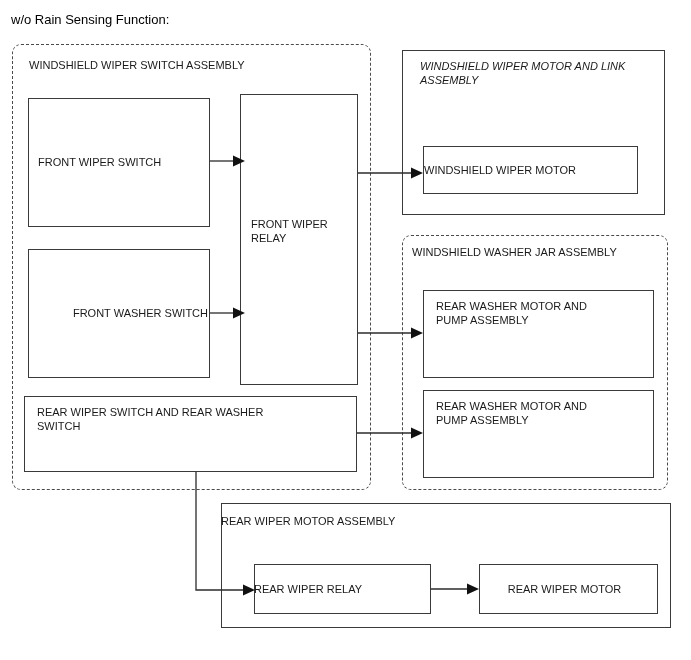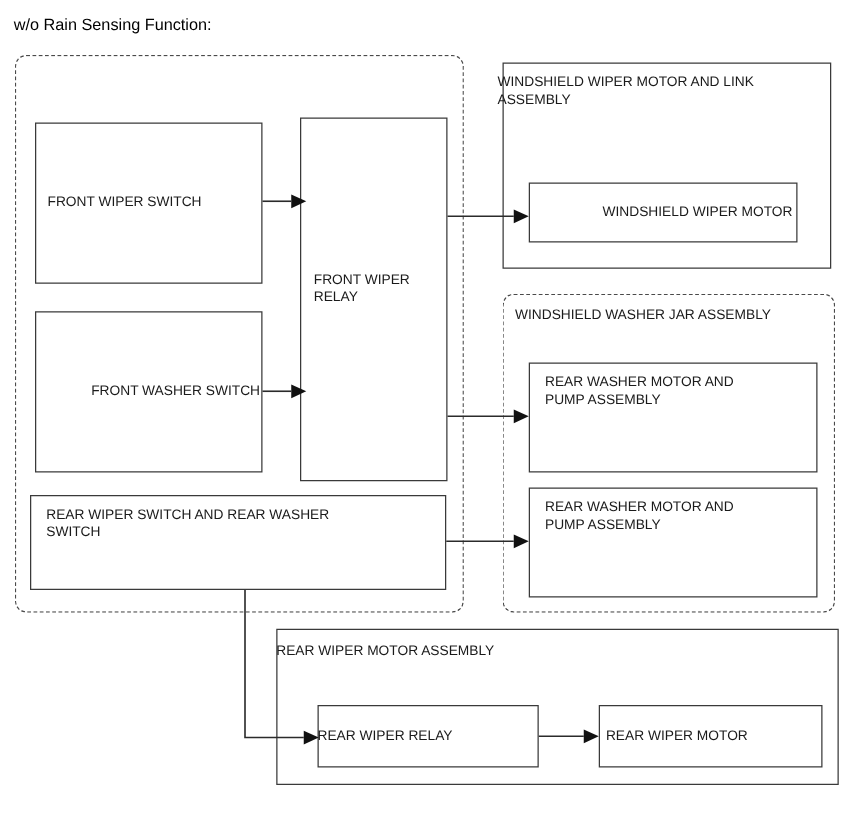--- a/index.html
+++ b/index.html
@@ -82,61 +82,62 @@
   }
 </style>
 </head>
 <body>
 
 <div id="diagram-root">
 
   <div class="title">w/o Rain Sensing Function:</div>
 
   <div class="grp grp-dashed" style="left:12px; top:44px; width:359px; height:446px;"></div>
+  <div class="grp-label" style="left:29px; top:58px; width:330px;">WINDSHIELD WIPER SWITCH ASSEMBLY</div>
 
   <div class="node" style="left:28px; top:98px; width:182px; height:129px;"></div>
   <div class="node-label" style="left:38px; top:155px; width:170px;">FRONT WIPER SWITCH</div>
 
   <div class="node" style="left:28px; top:249px; width:182px; height:129px;"></div>
   <div class="node-label" style="left:38px; top:306px; width:170px;text-align:right;">FRONT WASHER SWITCH</div>
 
   <div class="node" style="left:240px; top:94px; width:118px; height:291px;"></div>
   <div class="node-label" style="left:251px; top:217px; width:104px;">FRONT WIPER
 RELAY</div>
 
   <div class="node" style="left:24px; top:396px; width:333px; height:76px;"></div>
   <div class="node-label" style="left:37px; top:405px; width:315px;">REAR WIPER SWITCH AND REAR WASHER
 SWITCH</div>
 
   <div class="grp grp-solid" style="left:402px; top:50px; width:263px; height:165px;"></div>
-  <div class="grp-label" style="left:398px; top:59px; width:248px;">WINDSHIELD WIPER MOTOR AND LINK
+  <div class="grp-label" style="left:420px; top:59px; width:248px;font-style:italic;">WINDSHIELD WIPER MOTOR AND LINK
 ASSEMBLY</div>
 
   <div class="node" style="left:423px; top:146px; width:215px; height:48px;"></div>
-  <div class="node-label" style="left:434px; top:163px; width:200px;text-align:right;">WINDSHIELD WIPER MOTOR</div>
+  <div class="node-label" style="left:424px; top:163px; width:200px;">WINDSHIELD WIPER MOTOR</div>
 
   <div class="grp grp-dashed" style="left:402px; top:235px; width:266px; height:255px;"></div>
   <div class="grp-label" style="left:412px; top:245px; width:250px;">WINDSHIELD WASHER JAR ASSEMBLY</div>
 
   <div class="node" style="left:423px; top:290px; width:231px; height:88px;"></div>
   <div class="node-label" style="left:436px; top:299px; width:215px;">REAR WASHER MOTOR AND
 PUMP ASSEMBLY</div>
 
   <div class="node" style="left:423px; top:390px; width:231px; height:88px;"></div>
   <div class="node-label" style="left:436px; top:399px; width:215px;">REAR WASHER MOTOR AND
 PUMP ASSEMBLY</div>
 
   <div class="grp grp-solid" style="left:221px; top:503px; width:450px; height:125px;"></div>
   <div class="grp-label" style="left:221px; top:514px; width:450px; text-align:left;">REAR WIPER MOTOR ASSEMBLY</div>
 
   <div class="node" style="left:254px; top:564px; width:177px; height:50px;"></div>
   <div class="node-label" style="left:254px; top:582px; width:177px; ">REAR WIPER RELAY</div>
 
   <div class="node" style="left:479px; top:564px; width:179px; height:50px;"></div>
-  <div class="node-label" style="left:452px; top:582px; width:179px; text-align:center;">REAR WIPER MOTOR</div>
+  <div class="node-label" style="left:475px; top:582px; width:179px; text-align:center;">REAR WIPER MOTOR</div>
 
   <svg id="wires" viewBox="0 0 691 660">
 
     <g>
       <line x1="210" y1="161" x2="233" y2="161"></line>
       <polygon points="233,155.5 245,161 233,166.5"></polygon>
     </g>
 
     <g>
       <line x1="210" y1="313" x2="233" y2="313"></line>

